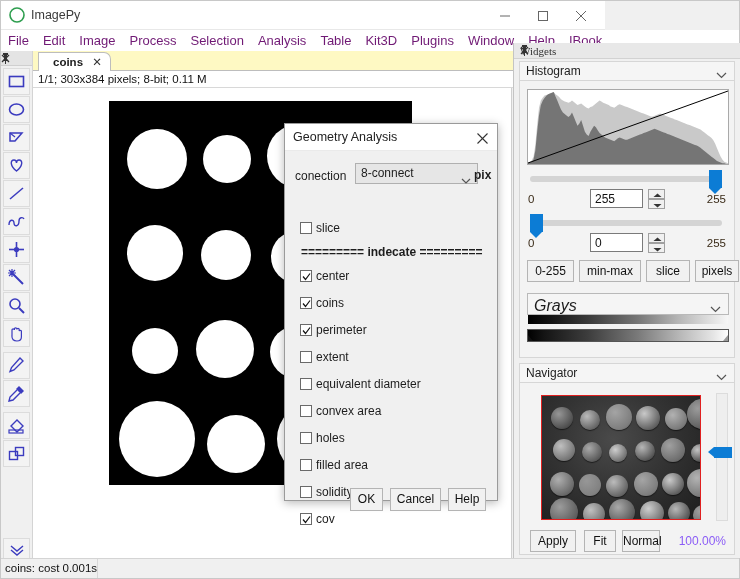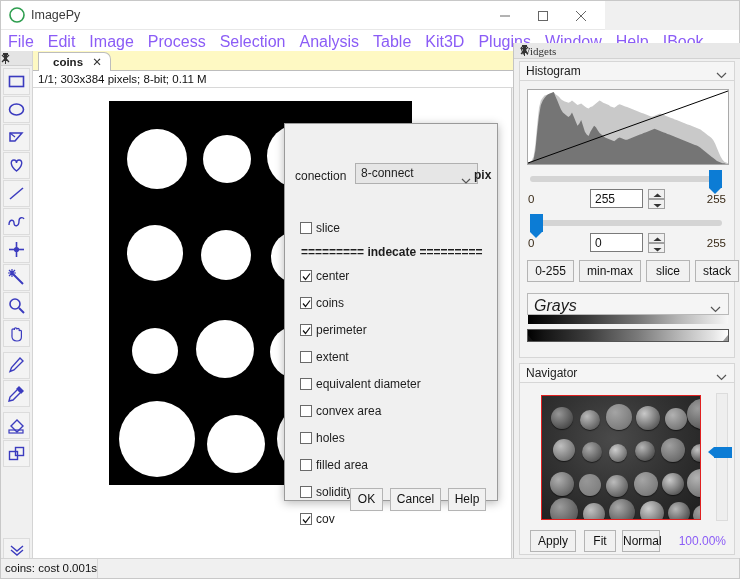--- a/index.html
+++ b/index.html
@@ -16,21 +16,21 @@
   .titlebar{position:absolute;left:0;top:0;width:604px;height:29px;background:#ffffff;
             border-bottom:1px solid #e8e8e8;box-sizing:border-box;}
   .tb-logo{position:absolute;left:8px;top:6px;width:16px;height:16px;}
   .tb-title{position:absolute;left:30px;top:7px;font-size:12.5px;color:#3b3b3b;}
   .winbtn{position:absolute;top:0;width:36px;height:28px;cursor:default;}
   .winbtn svg{position:absolute;left:12px;top:10px;}
   #btn-min{right:82px;} #btn-max{right:44px;} #btn-close{right:6px;}
 
   
   .menubar{position:absolute;left:0;top:29px;width:738px;height:21px;background:#ffffff;}
-  .menubar .mi{float:left;padding:3px 7px 3px 7px;font-size:16px;color:#8b5cf6;cursor:default;}
+  .menubar .mi{float:left;padding:3px 7px 3px 7px;font-size:13px;color:#701a75;cursor:default;}
 
   
   .leftdock{position:absolute;left:0;top:50px;width:32px;height:507px;background:#f0f0f0;
             border-right:1px solid #d4d4d4;box-sizing:border-box;}
   .dockhdr{position:absolute;left:0;top:0;width:31px;height:15px;background:#e4e4e4;
            border-bottom:1px solid #cfcfcf;box-sizing:border-box;}
   .dockhdr svg{position:absolute;top:2px;}
   .toolcol{position:absolute;left:2px;top:17px;width:27px;}
   .tool{position:relative;width:27px;height:27px;background:#f3f3f3;border:1px solid #dcdcdc;
         box-sizing:border-box;margin-bottom:1px;cursor:default;}
@@ -393,21 +393,21 @@
               <svg width="9" height="5" viewBox="0 0 9 5">
                 <path d="M0.5 1 L4.5 4.5 L8.5 1 Z" fill="#333"></path>
               </svg>
             </div>
         </div>
       </div>
 
       <div class="flatbtn" style="left:7px;top:179px;width:47px;height:22px;line-height:20px">0-255</div>
       <div class="flatbtn" style="left:59px;top:179px;width:62px;height:22px;line-height:20px">min-max</div>
       <div class="flatbtn" style="left:126px;top:179px;width:44px;height:22px;line-height:20px">slice</div>
-      <div class="flatbtn" style="left:175px;top:179px;width:44px;height:22px;line-height:20px">stack</div>
+      <div class="flatbtn" style="left:175px;top:179px;width:44px;height:22px;line-height:20px">pixels</div>
 
       <div class="cmapsel" style="top:212px">
         <span class="lbl">Grays</span>
         <span class="chev">
           <svg width="11" height="7" viewBox="0 0 11 7">
               <path d="M1 1 L5.5 5.5 L10 1" fill="none" stroke="#555" stroke-width="1.2"></path>
             </svg>
         </span>
       </div>
       <div class="cmapstrip" style="left:8px;top:234px;width:200px"></div>
@@ -458,20 +458,29 @@
         <div class="vthumb"></div>
       </div>
       <div class="flatbtn" style="left:10px;top:147px;width:46px;height:22px;line-height:20px">Apply</div>
       <div class="flatbtn" style="left:64px;top:147px;width:32px;height:22px;line-height:20px">Fit</div>
       <div class="flatbtn" style="left:102px;top:147px;width:38px;height:22px;line-height:20px">Normal</div>
       <span style="position:absolute;right:8px;top:151px;font-size:12px;color:#8b5cf6">100.00%</span>
     </div>
   </div>
 
   <div class="dialog">
+    <div class="dlg-title">
+      <span class="t">Geometry Analysis</span>
+      <div class="dlg-x">
+        <svg width="11" height="11" viewBox="0 0 11 11">
+            <line x1="0.5" y1="0.5" x2="10.5" y2="10.5" stroke="#333" stroke-width="1.1"></line>
+            <line x1="10.5" y1="0.5" x2="0.5" y2="10.5" stroke="#333" stroke-width="1.1"></line>
+          </svg>
+      </div>
+    </div>
     <div class="dlg-body">
       <span class="frow" style="left:10px;top:18px">conection</span>
       <div class="selbox" style="left:70px;top:12px;width:123px">
         <span>8-connect</span>
         <span class="chev">
           <svg width="10" height="6" viewBox="0 0 10 6">
               <path d="M1 1 L5 5 L9 1" fill="none" stroke="#555" stroke-width="1.2"></path>
             </svg>
         </span>
       </div>

